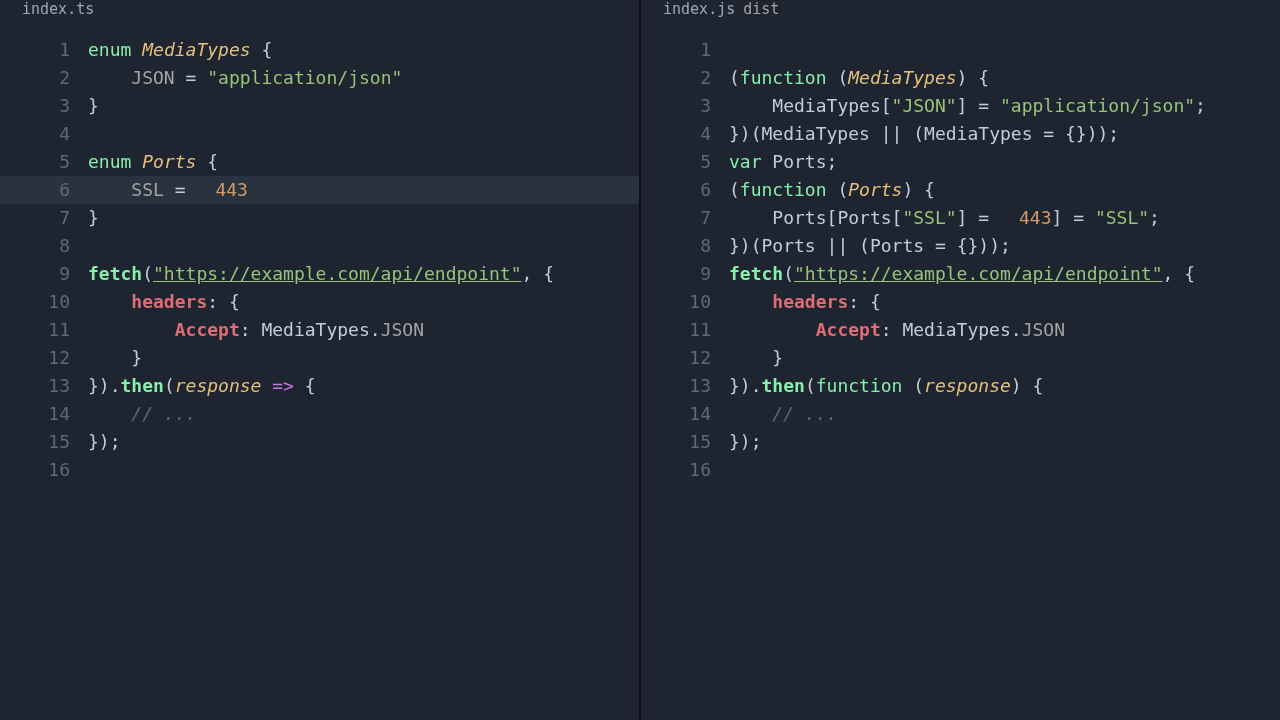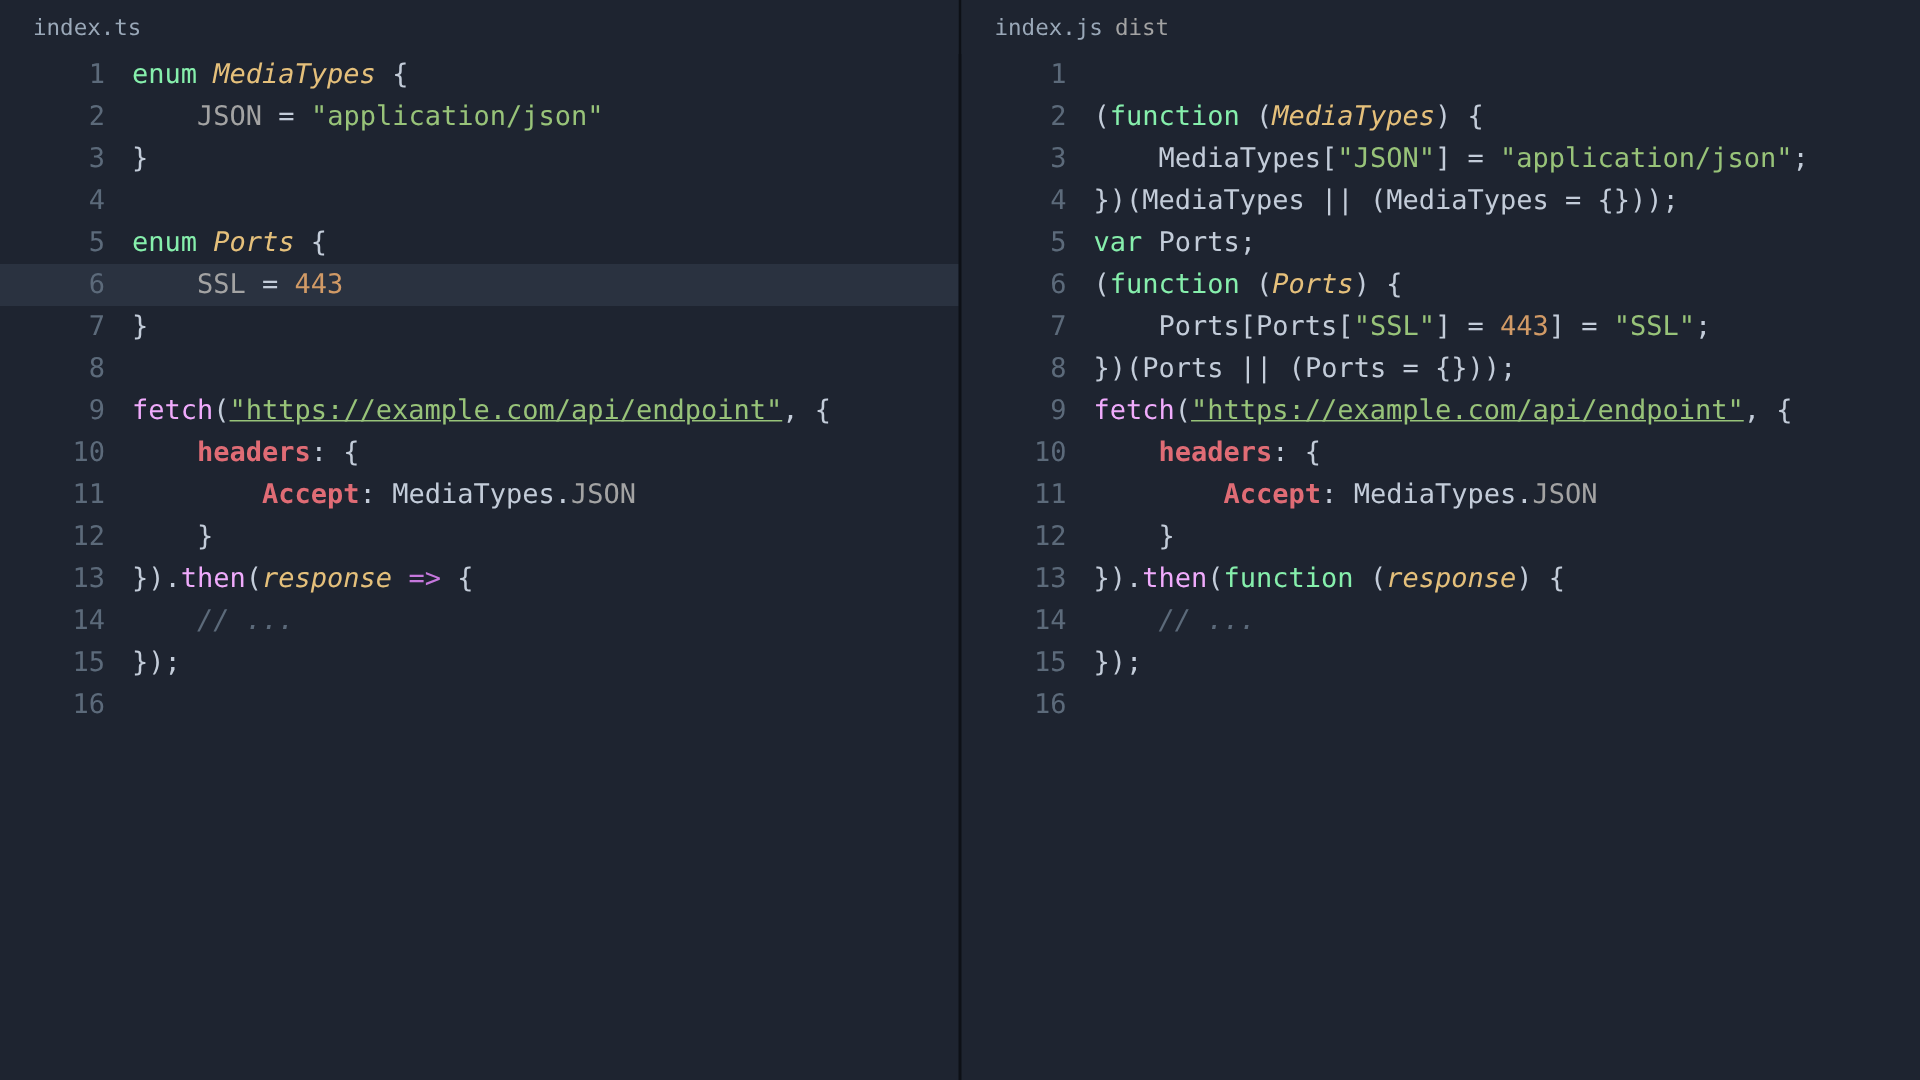--- a/index.html
+++ b/index.html
@@ -1,31 +1,31 @@
 <!DOCTYPE html>
 <html><head>
 <meta charset="utf-8">
 <style>
   html,body{margin:0;padding:0;width:1280px;height:720px;background:#1e2430;font-family:Menlo,Consolas,"DejaVu Sans Mono",monospace;font-size:18px;overflow:hidden;}
   .split{display:flex;width:100%;height:100%;}
   .pane{flex:1;display:flex;flex-direction:column;min-width:0;}
   .pane.left{border-right:2px solid #0d1016;}
-  .tab-bar{height:36px;display:flex;align-items:center;padding:0 22px;color:#9aa8b8;font-size:15px;background:#1e2430;}
+  .tab-bar{height:36px;display:flex;align-items:flex-start;padding:0 22px;color:#9aa8b8;font-size:15px;background:#1e2430;}
   .tab-bar .sub{color:#a3a3a3;margin-left:8px;}
   .editor{flex:1;overflow:hidden;}
   .line{display:flex;align-items:flex-start;line-height:28px;height:28px;white-space:pre;}
   .line.hl{background:#2a3240;}
   .gutter{width:70px;text-align:right;padding-right:18px;color:#5c6a7a;user-select:none;flex-shrink:0;}
   .code{flex:1;color:#c3ccd9;}
   .tok-kw{color:#86efac;}       
-  .tok-fn{color:#f0abfc;}       
+  .tok-fn{color:#86efac;font-weight:bold;}       
   .tok-type{color:#e5c07b;font-style:italic;} 
   .tok-str{color:#98c379;}      
   .tok-str.u{text-decoration:underline;}
-  .tok-num{color:#d19a66;}      
+  .tok-num{color:#d19a66;margin-left:19px;}      
   .tok-prop{color:#e06c75;font-weight:bold;}     
   .tok-const{color:#a3a3a3;}    
   .tok-param{color:#e5c07b;font-style:italic;}
   .tok-punc{color:#c3ccd9;}
   .tok-cmt{color:#5c6a7a;font-style:italic;}
   .tok-arrow{color:#c678dd;}
   .tok-dot{color:#c3ccd9;}
   .tok-ident{color:#c3ccd9;}
 </style>
 </head>

